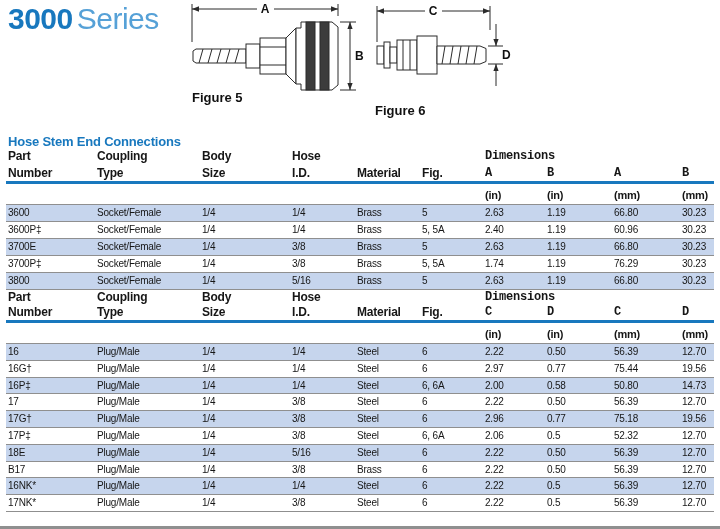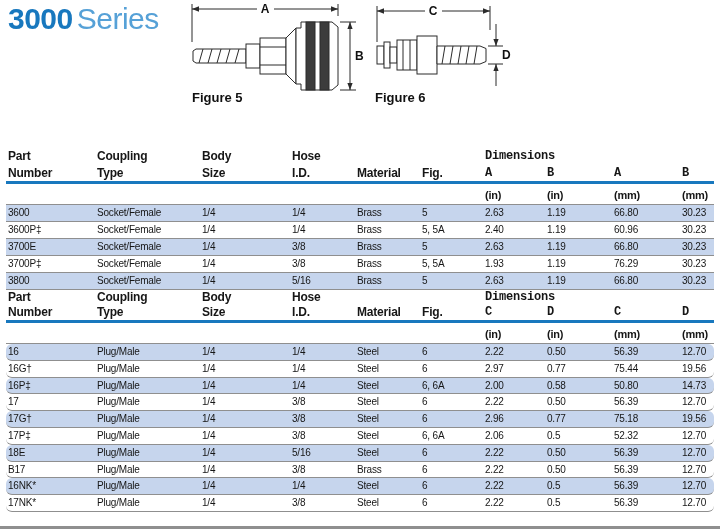--- a/index.html
+++ b/index.html
@@ -19,21 +19,21 @@
   .page-title{position:absolute;left:8px;top:2px;font-size:30px;letter-spacing:-0.5px;white-space:nowrap;}
   .t-num{font-weight:700;color:var(--accent);}
   .t-ser{font-weight:400;color:var(--title-light);margin-left:4px;}
   
   .figures{position:absolute;left:168px;top:0;width:360px;height:118px;}
   .fig-svg{position:absolute;top:0;}
   .fig5{left:0;}
   .fig6{left:204px;}
   .figlabel{position:absolute;top:90px;font-size:13px;font-weight:700;color:#111;}
   .figlabel.f5{left:24px;}
-  .figlabel.f6{left:207px;}
+  .figlabel.f6{left:207px;margin-top:13px;}
   .draw{stroke:#2b2b2b;stroke-width:1;fill:#fff;}
   .thin{stroke:#2b2b2b;stroke-width:1;fill:none;}
   .solid{fill:#2b2b2b;stroke:none;}
   .knurl{fill:#3c3c3c;stroke:#2b2b2b;stroke-width:1;}
   .dimtext{font-family:"Liberation Sans",sans-serif;font-size:12px;font-weight:700;fill:#111;}
   
   .section-title{position:absolute;left:8px;top:134px;font-size:13px;font-weight:700;color:var(--accent);letter-spacing:-0.2px;}
   
   .table-wrap{position:absolute;left:6px;top:150px;width:708px;letter-spacing:-0.2px;}
   .g10{display:grid;grid-template-columns:89px 105px 90px 65px 65px 63px 62px 67px 68px 34px;}
@@ -42,21 +42,21 @@
   .hcell{display:flex;flex-direction:column;justify-content:space-between;padding-left:2px;}
   .dimwrap{grid-column:7 / 11;display:flex;flex-direction:column;justify-content:space-between;font-family:Liberation Mono, monospace;}
   .dimletters{display:grid;grid-template-columns:62px 67px 68px 34px;}
   .dimletters span{padding-left:2px;}
   .dimlabel{padding-left:2px;}
   .bluerule{height:3px;background:var(--accent);margin-top:1px;}
   .units{height:21px;align-items:end;font-size:11px;font-weight:700;border-bottom:1px solid var(--rule-gray);padding-bottom:3px;}
   .units span{padding-left:2px;}
   .u7{grid-column:7;} .u8{grid-column:8;} .u9{grid-column:9;} .u10{grid-column:10;}
   .tbody .trow{height:17px;line-height:16px;font-size:10px;border-bottom:1px solid var(--rule-gray);}
-  .tbody.compact .trow{height:16.8px;line-height:15.8px;border-radius:6px;}
+  .tbody.compact .trow{height:16.8px;line-height:15.8px;}
   .trow:nth-child(odd){background:var(--row-blue);}
   .tc{padding-left:2px;white-space:nowrap;overflow:hidden;}
   
   .footnotes{position:absolute;left:8px;top:511px;font-size:10.5px;letter-spacing:-0.3px;white-space:nowrap;}
   .footnotes span{margin-right:14px;}
   .bottom-bar{position:absolute;left:0;right:0;bottom:0;height:3px;background:var(--rule-gray);}
 </style>
 </head>
 <body>
 
@@ -135,20 +135,21 @@
       <line class="thin" x1="124" y1="86" x2="124" y2="64"></line>
       <polygon class="solid" points="124,46 121.4,39 126.6,39"></polygon>
       <polygon class="solid" points="124,64 121.4,71 126.6,71"></polygon>
       <text class="dimtext" x="130" y="59">D</text>
     </svg>
 
     <div class="figlabel f5">Figure 5</div>
     <div class="figlabel f6">Figure 6</div>
   </div>
 
+  <div class="section-title">Hose Stem End Connections</div>
 
   <div class="table-wrap">
 
     <div class="thead g10">
       <div class="hcell">
           <span>Part</span>
           <span>Number</span>
         </div>
       <div class="hcell">
           <span>Coupling</span>
@@ -224,21 +225,21 @@
     <span class="tc">66.80</span>
     <span class="tc">30.23</span>
   </div>
         <div class="trow g10">
     <span class="tc">3700P‡</span>
     <span class="tc">Socket/Female</span>
     <span class="tc">1/4</span>
     <span class="tc">3/8</span>
     <span class="tc">Brass</span>
     <span class="tc">5, 5A</span>
-    <span class="tc">1.93</span>
+    <span class="tc">1.74</span>
     <span class="tc">1.19</span>
     <span class="tc">76.29</span>
     <span class="tc">30.23</span>
   </div>
         <div class="trow g10">
     <span class="tc">3800</span>
     <span class="tc">Socket/Female</span>
     <span class="tc">1/4</span>
     <span class="tc">5/16</span>
     <span class="tc">Brass</span>

